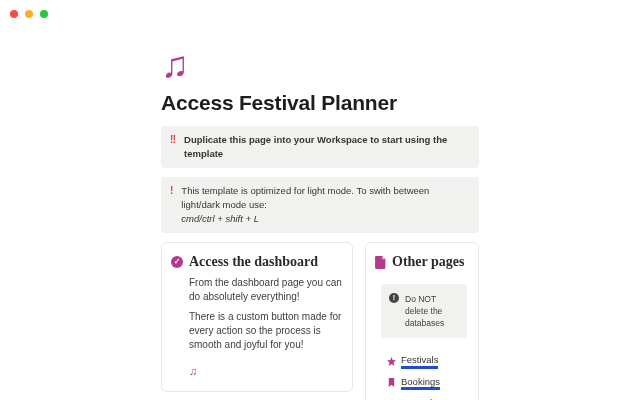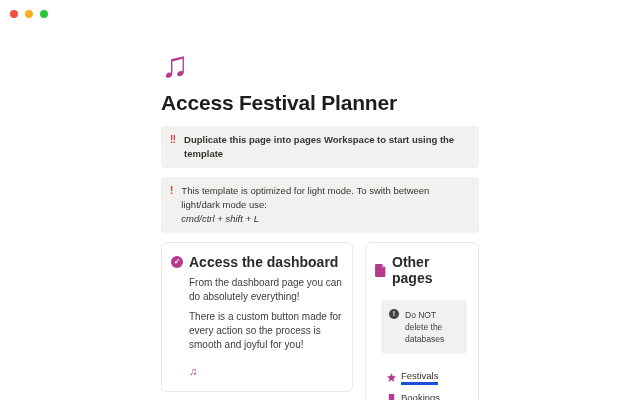--- a/index.html
+++ b/index.html
@@ -29,21 +29,21 @@
   .callout .shortcut { font-style:italic;text-align:center; }
 
   
   .columns { display:flex; gap:12px; margin-top:9px; align-items:flex-start; }
   .col-left  { width:192px; flex:none; display:flex; flex-direction:column; gap:7px; }
   .col-right { width:114px; flex:none; }
 
   .card { border:1px solid #e8e8e6; border-radius:6px; padding:11px 9px 12px 9px;
           background:#ffffff; }
   .card-title-row { display:flex; align-items:center; gap:6px; }
-  .card-title { font-family:Liberation Sans, sans-serif; font-size:14px; font-weight:bold;
+  .card-title { font-family:Liberation Serif, serif; font-size:14px; font-weight:bold;
                 color:#2b2a27; }
   .card p { font-size:10px; line-height:14px; margin:6px 0 0 18px; color:#3f3d38; }
 
   
   .check-circle { width:12px; height:12px; border-radius:50%; background:#b53a8c;
                   color:#fff; font-size:8px; line-height:12px; text-align:center;
                   font-weight:bold; flex:none; }
   .svg-icon { flex:none; display:inline-flex; }
   .svg-icon svg { display:block; }
 
@@ -72,21 +72,21 @@
 </div>
 
 <div class="content">
 
   <div class="page-icon">♫</div>
 
   <h1 class="page-title">Access Festival Planner</h1>
 
   <div class="callout first">
     <span class="c-icon">‼</span>
-    <span class="c-text">Duplicate this page into pages Workspace to start using the template</span>
+    <span class="c-text">Duplicate this page into your Workspace to start using the template</span>
   </div>
 
   <div class="callout">
     <span class="c-icon">!</span>
     <span class="c-text">
       <span>This template is optimized for light mode. To swith between light/dark mode use:</span><br>
       <span class="shortcut">cmd/ctrl + shift + L</span>
     </span>
   </div>
 

